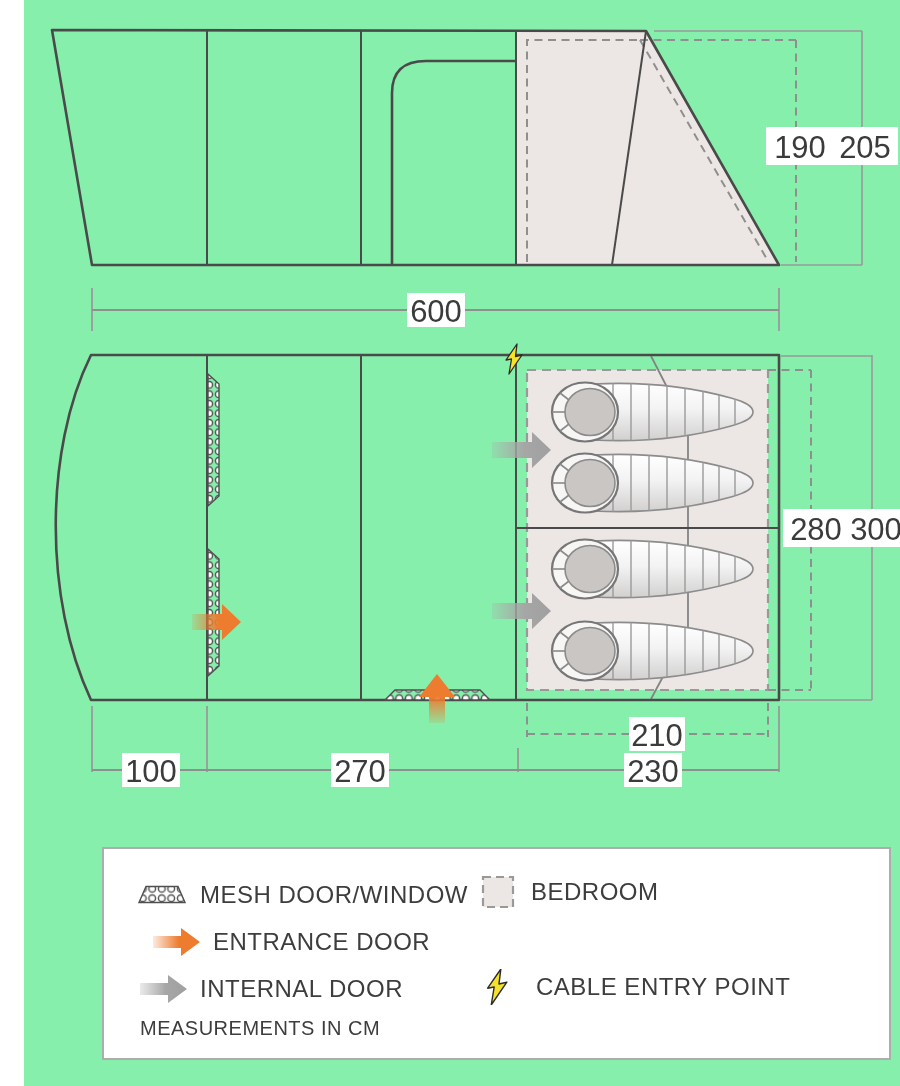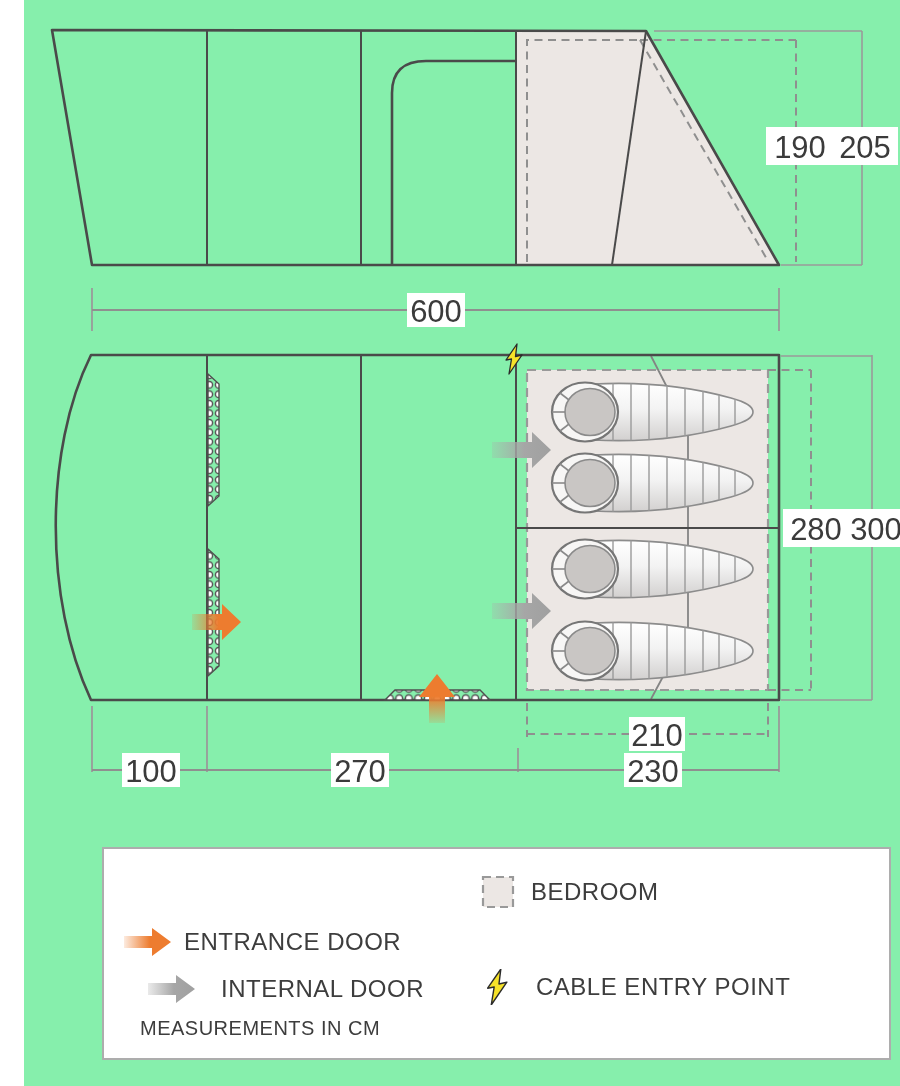--- a/index.html
+++ b/index.html
@@ -194,31 +194,39 @@
     <rect x="307" y="753" width="58" height="34" fill="#ffffff"></rect>
     <rect x="600" y="753" width="58" height="34" fill="#ffffff"></rect>
     <text class="dim-text" x="127" y="771">100</text>
     <text class="dim-text" x="336" y="771">270</text>
     <text class="dim-text" x="629" y="771">230</text>
   </g>
 </svg>
 
 <div id="legend-box">
 
-
-  <div class="legend-item" style="left:18px;top:76px;height:34px;align-items:center;">
+  <div class="legend-item" style="left:34px;top:29px;height:34px;">
+    <span class="icon-cell" style="width:62px;">
+      <svg width="48" height="20" viewBox="0 0 48 20">
+        <polygon points="1,18.5 8,2.5 40,2.5 47,18.5" fill="url(#meshPat)" stroke="#4f4f4f" stroke-width="1.4" transform="translate(0,-1)"></polygon>
+      </svg>
+    </span>
+    <span class="legend-label">MESH DOOR/WINDOW</span>
+  </div>
+
+  <div class="legend-item" style="left:47px;top:76px;height:34px;align-items:center;">
     <span class="icon-cell" style="width:62px;">
       <svg width="50" height="30" viewBox="0 0 50 30">
         <path d="M49,15 L30,1 L30,9 L2,9 L2,21 L30,21 L30,29 Z" fill="url(#gradOrangeR)"></path>
       </svg>
     </span>
     <span class="legend-label">ENTRANCE DOOR</span>
   </div>
 
-  <div class="legend-item" style="left:42px;top:123px;height:34px;gap:13px;">
+  <div class="legend-item" style="left:34px;top:123px;height:34px;">
     <span class="icon-cell" style="width:62px;">
       <svg width="50" height="30" viewBox="0 0 50 30">
         <path d="M49,15 L30,1 L30,9 L2,9 L2,21 L30,21 L30,29 Z" fill="url(#gradGrayR)"></path>
       </svg>
     </span>
     <span class="legend-label">INTERNAL DOOR</span>
   </div>
 
   <div class="legend-item" style="left:377px;top:25px;height:36px;justify-content:center;">
     <span class="icon-cell" style="width:50px;">

